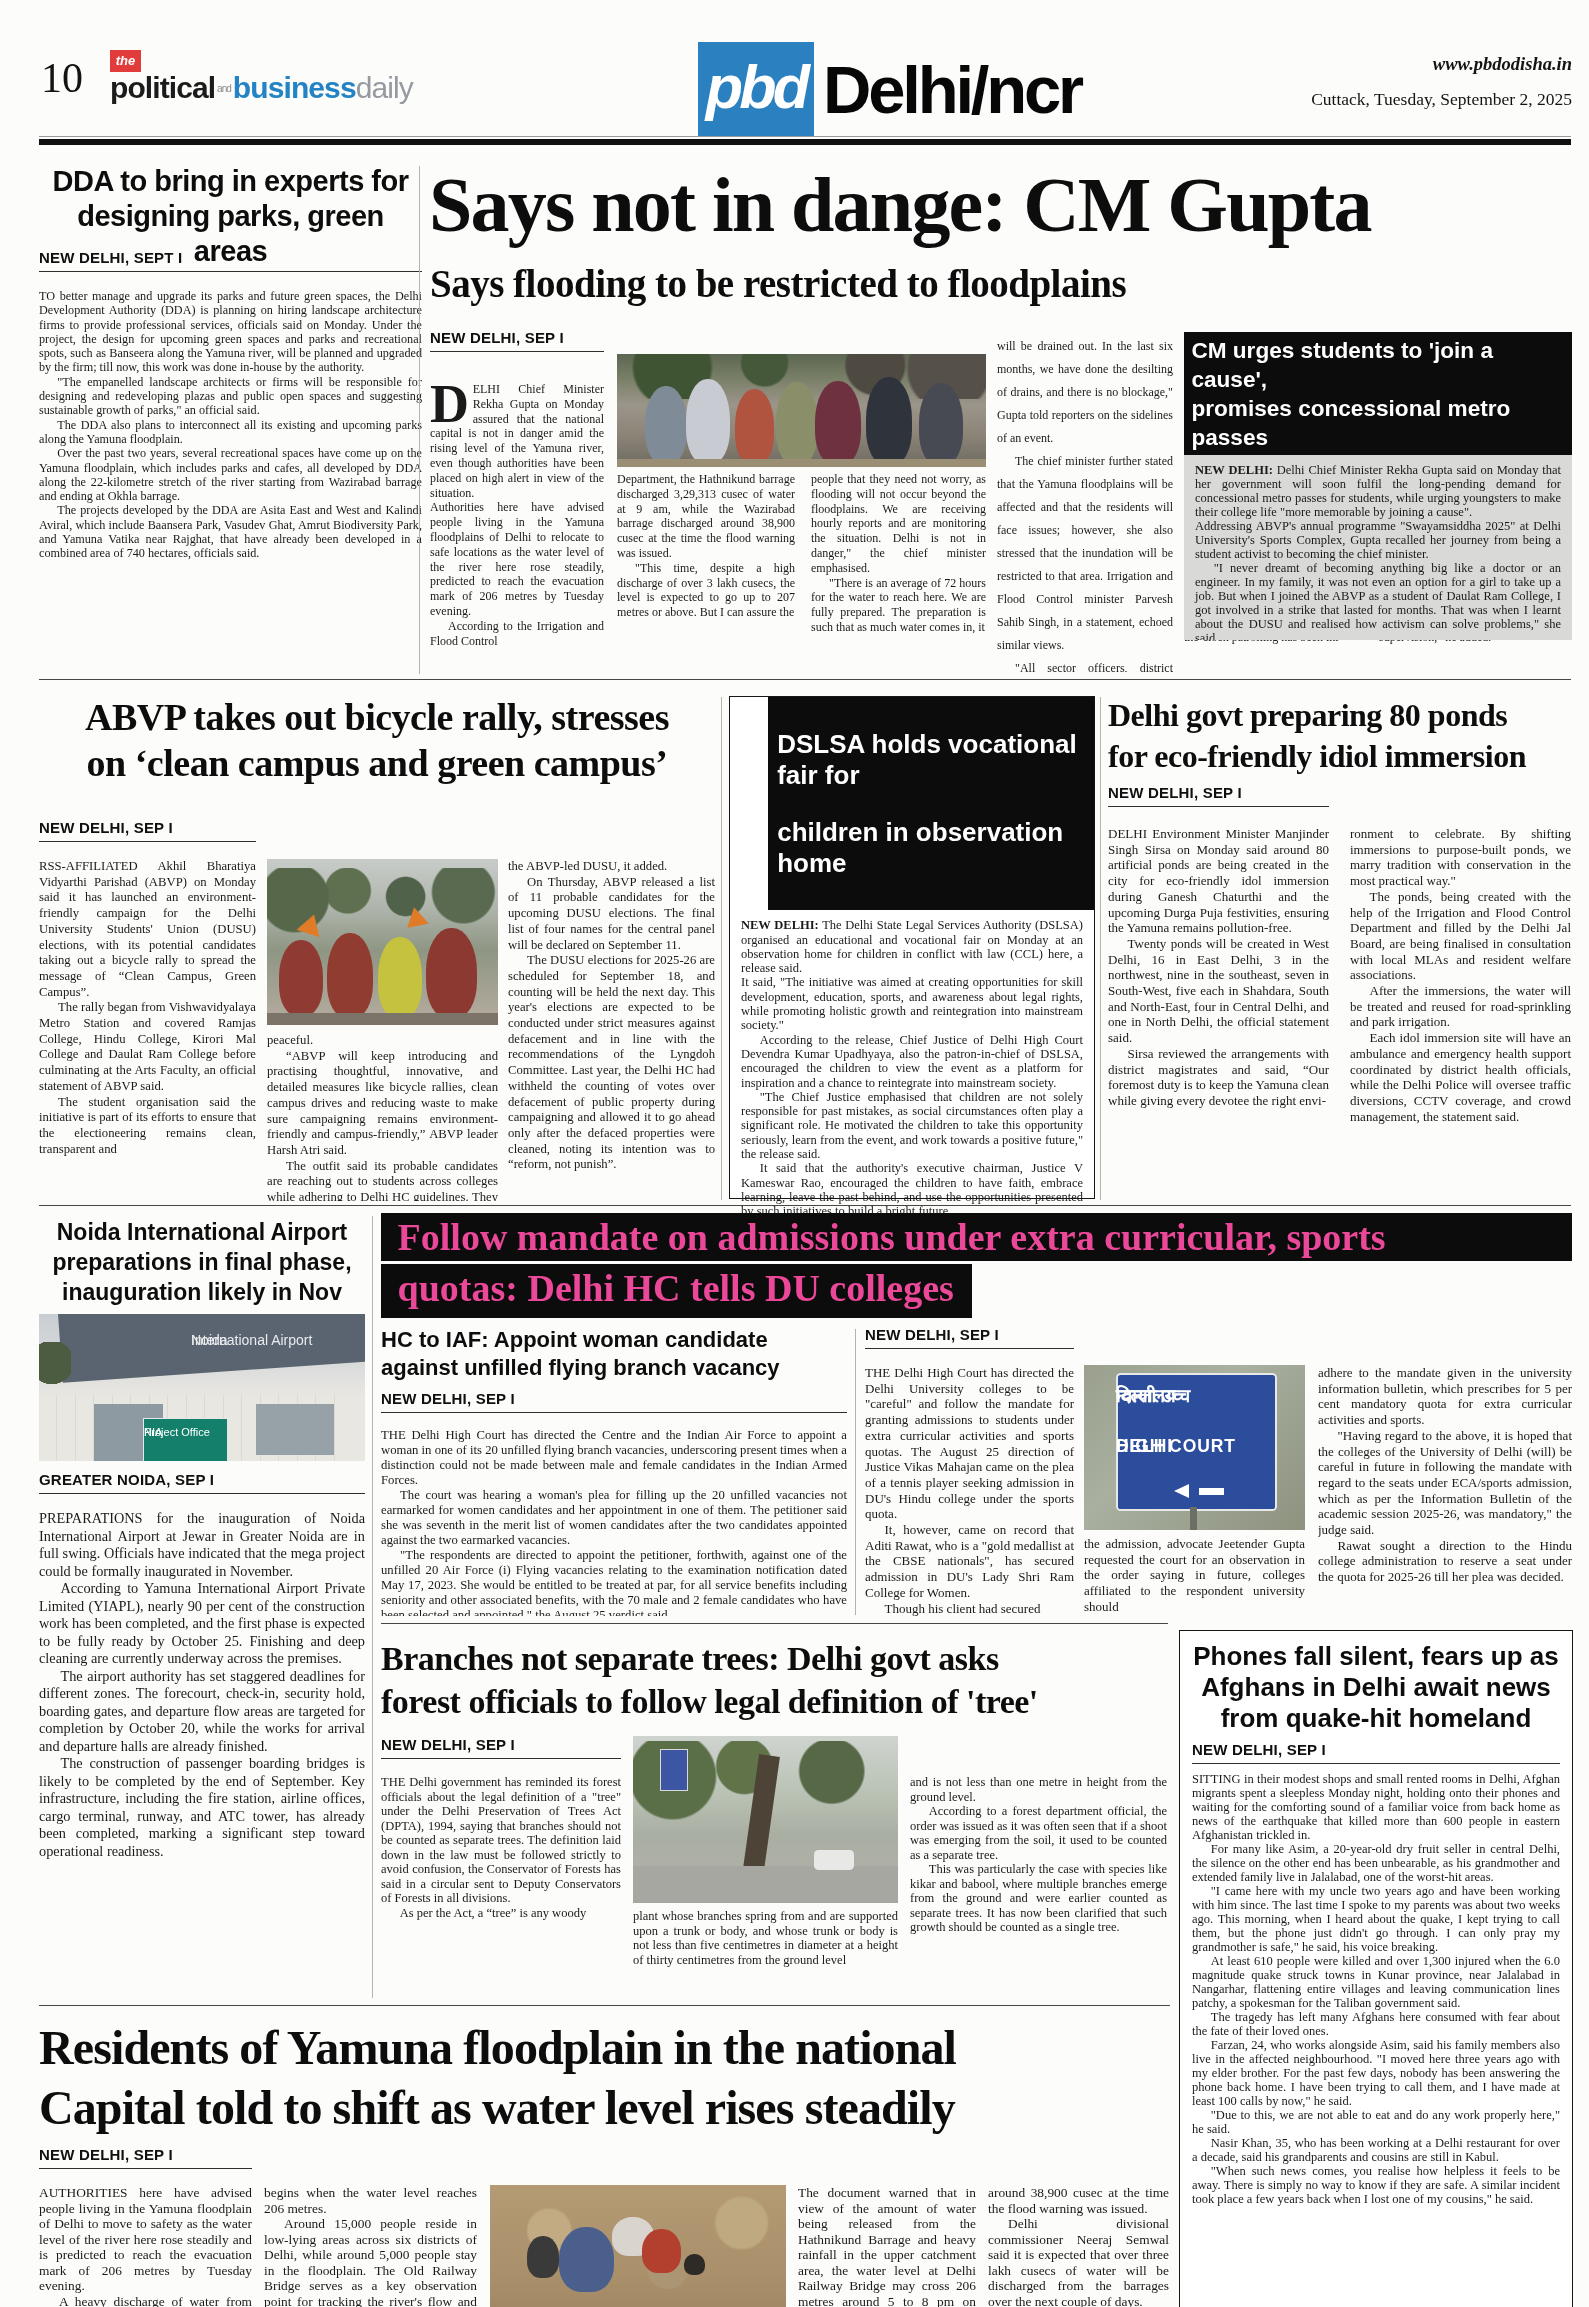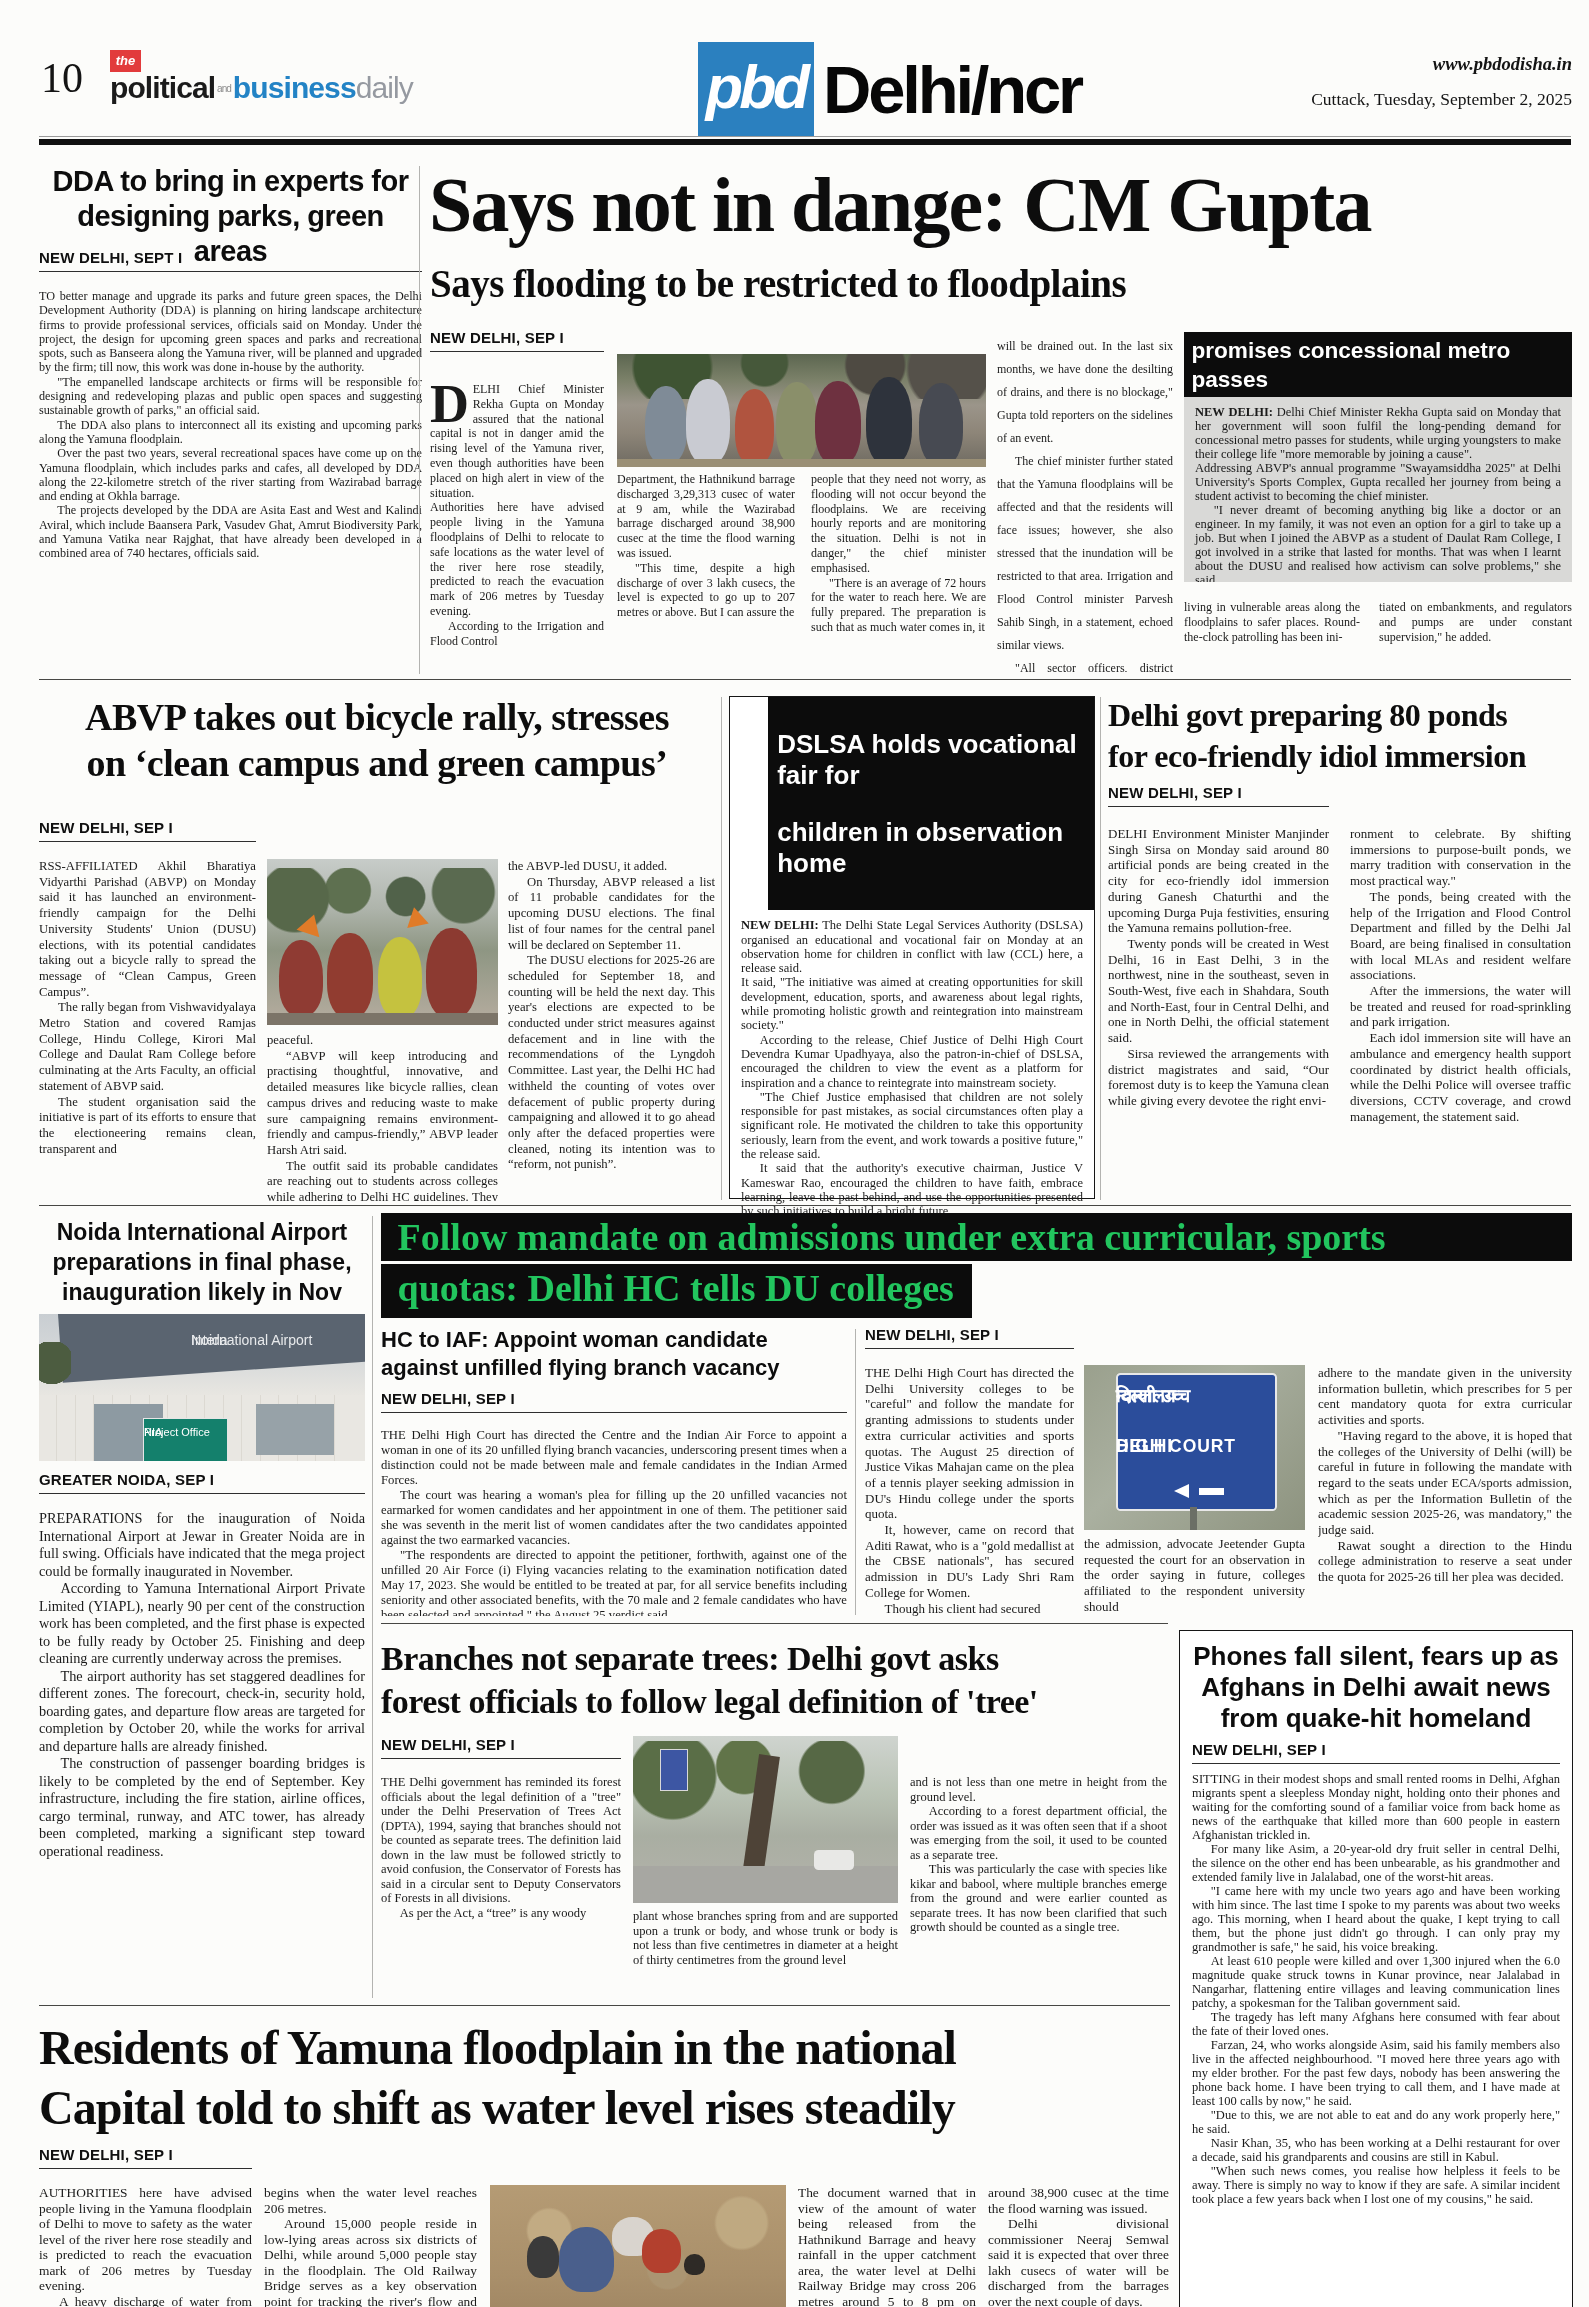--- a/index.html
+++ b/index.html
@@ -9,21 +9,21 @@
   .headline{font-weight:bold;color:#0d0d0d;}
   .headline p{margin:0;}
   .center{text-align:center;}
   .byline{font-family:"Liberation Sans",sans-serif;font-weight:bold;font-size:15px;letter-spacing:0.2px;color:#101010;}
   .byline .rule{height:1.4px;background:#2e2e2e;margin-top:4.6px;}
   .bodytext{text-align:justify;overflow:hidden;color:#1a1a1a;}
   .bodytext p{margin:0;}
   .bodytext p + p{text-indent:1.5em;}
   .vdiv{width:0.9px;background:#b3b3b0;}
   .hrule{background:#474744;}
-  .banner{background:#0c0c0c;color:#22c55e;font-weight:bold;}
+  .banner{background:#0c0c0c;color:#ec4899;font-weight:bold;}
   .boxed{border:1.4px solid #161616;background:#ffffff;}
   .blackband{background:#0c0c0c;color:#ffffff;font-family:"Liberation Sans",sans-serif;font-weight:bold;}
   .dropcap{float:left;font-size:54px;line-height:.82;font-weight:bold;padding-right:3.7px;}
   .photo{position:absolute;overflow:hidden;}
   .photo *{position:absolute;}
   .fig{border-radius:48% 48% 40% 40%;}
 </style>
 </head>
 <body>
 
@@ -104,20 +104,21 @@
     </div>
   <div class="abs bodytext" style="left:1184px;top:600px;width:176px;height:72px;font-size:12px;line-height:14.8px;">
       <p>living in vulnerable areas along the floodplains to safer places. Round-the-clock patrolling has been ini-</p>
     </div>
   <div class="abs bodytext" style="left:1379px;top:600px;width:193px;height:72px;font-size:12px;line-height:14.8px;">
       <p>tiated on embankments, and regulators and pumps are under constant supervision," he added.</p>
     </div>
 
   <div class="abs" style="left:1184px;top:332px;width:388px;">
     <div class="blackband" style="font-size:22.6px;line-height:29px;padding:3.7px 7.4px;">
+      <div>CM urges students to 'join a cause',</div>
       <div>promises concessional metro passes</div>
     </div>
     <div class="bodytext" style="background:#d9d9d7;padding:7.4px 11px;height:170px;font-size:12.5px;line-height:14px;">
       <p><b>NEW DELHI:</b><span> Delhi Chief Minister Rekha Gupta said on Monday that her government will soon fulfil the long-pending demand for concessional metro passes for students, while urging youngsters to make their college life "more memorable by joining a cause".</span></p>
       <div>
           <p>Addressing ABVP's annual programme "Swayamsiddha 2025" at Delhi University's Sports Complex, Gupta recalled her journey from being a student activist to becoming the chief minister.</p>
           <p>"I never dreamt of becoming anything big like a doctor or an engineer. In my family, it was not even an option for a girl to take up a job. But when I joined the ABVP as a student of Daulat Ram College, I got involved in a strike that lasted for months. That was when I learnt about the DUSU and realised how activism can solve problems," she said.</p>
         </div>
     </div>
   </div>

